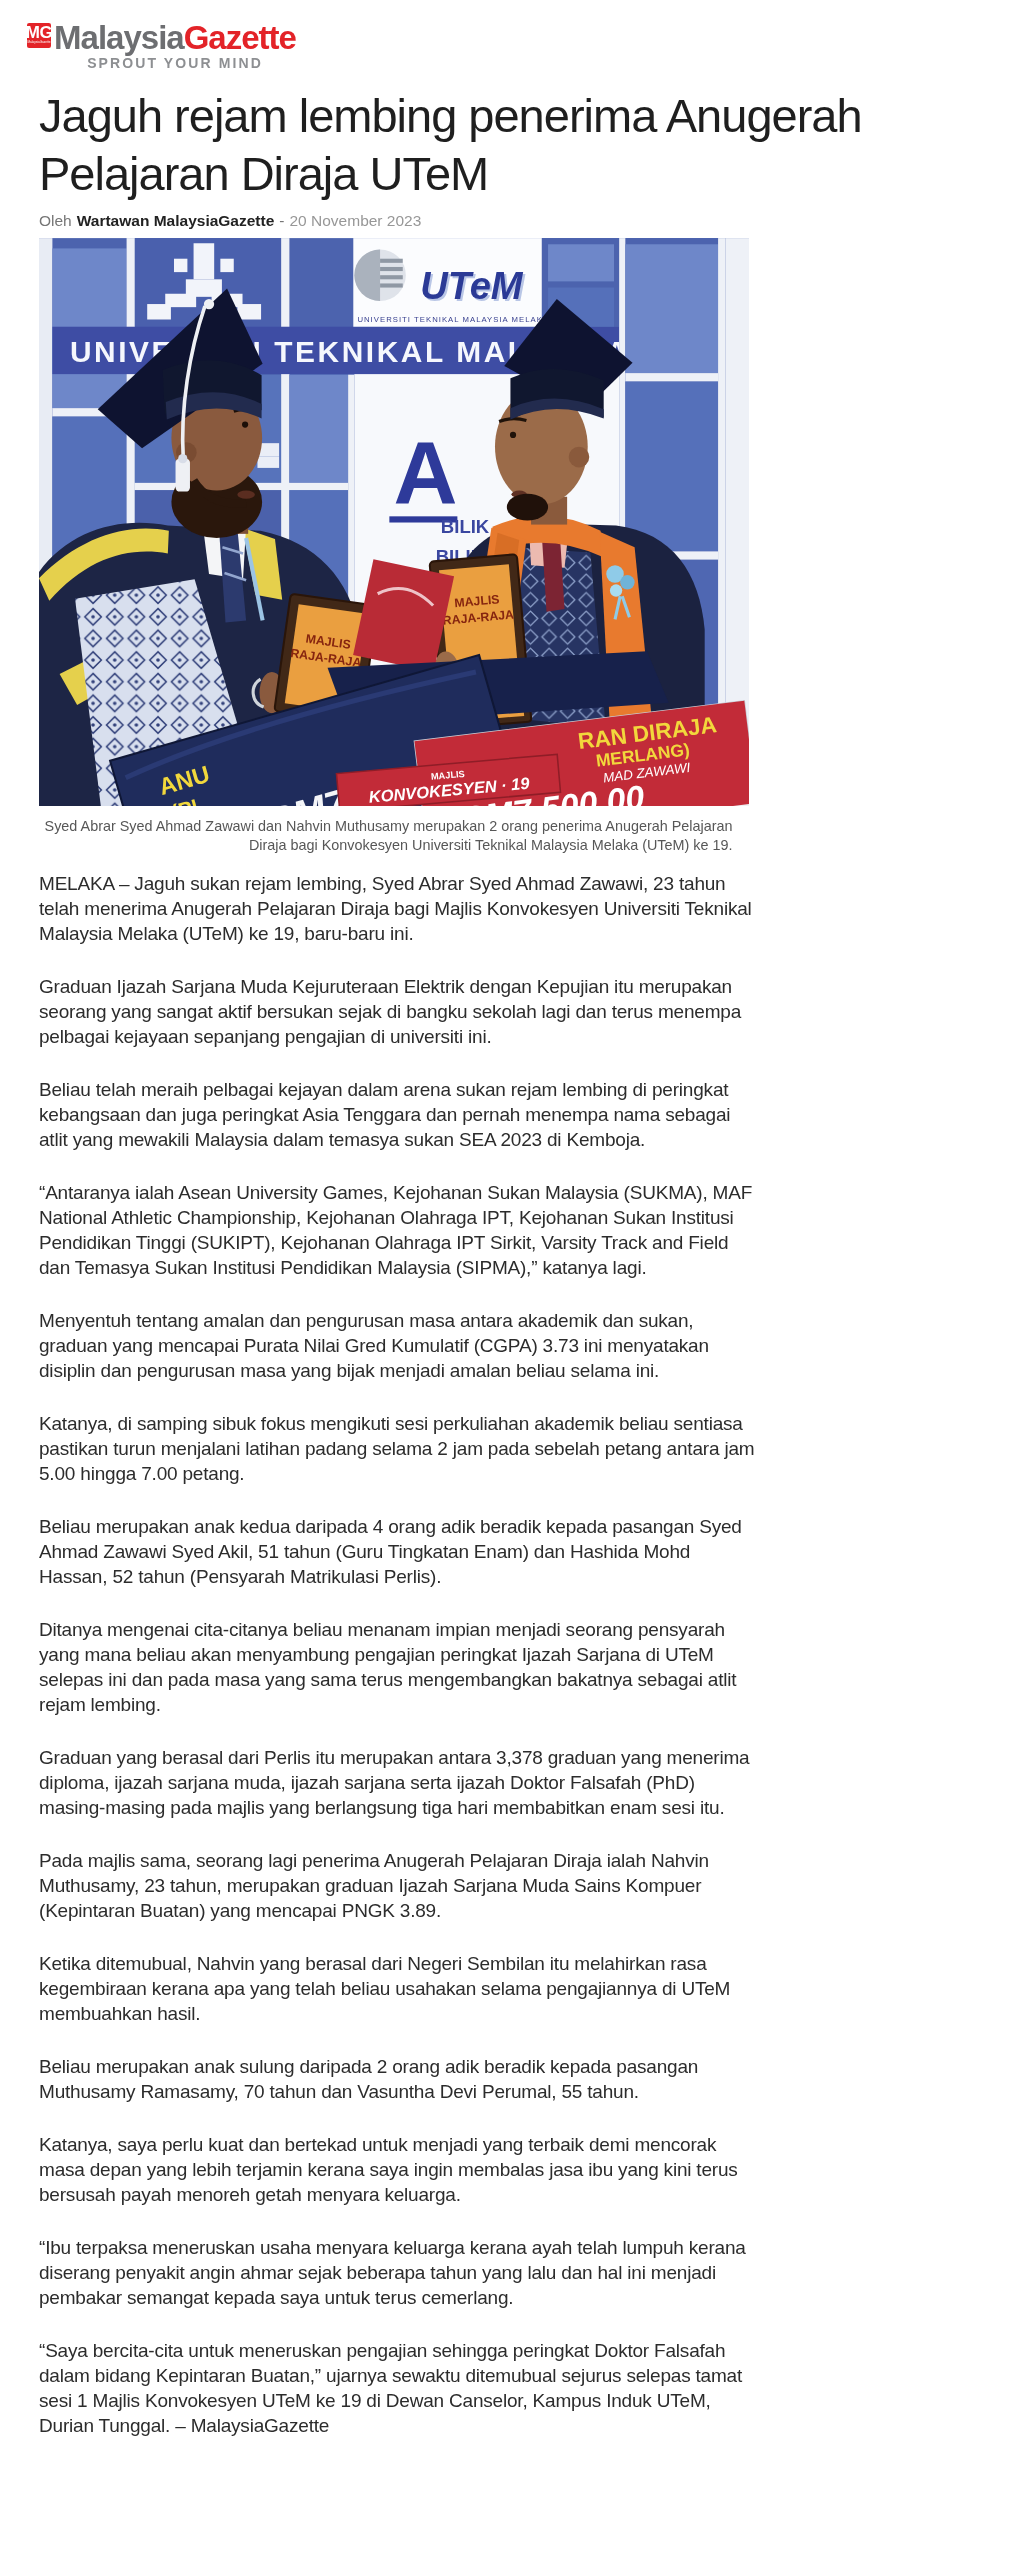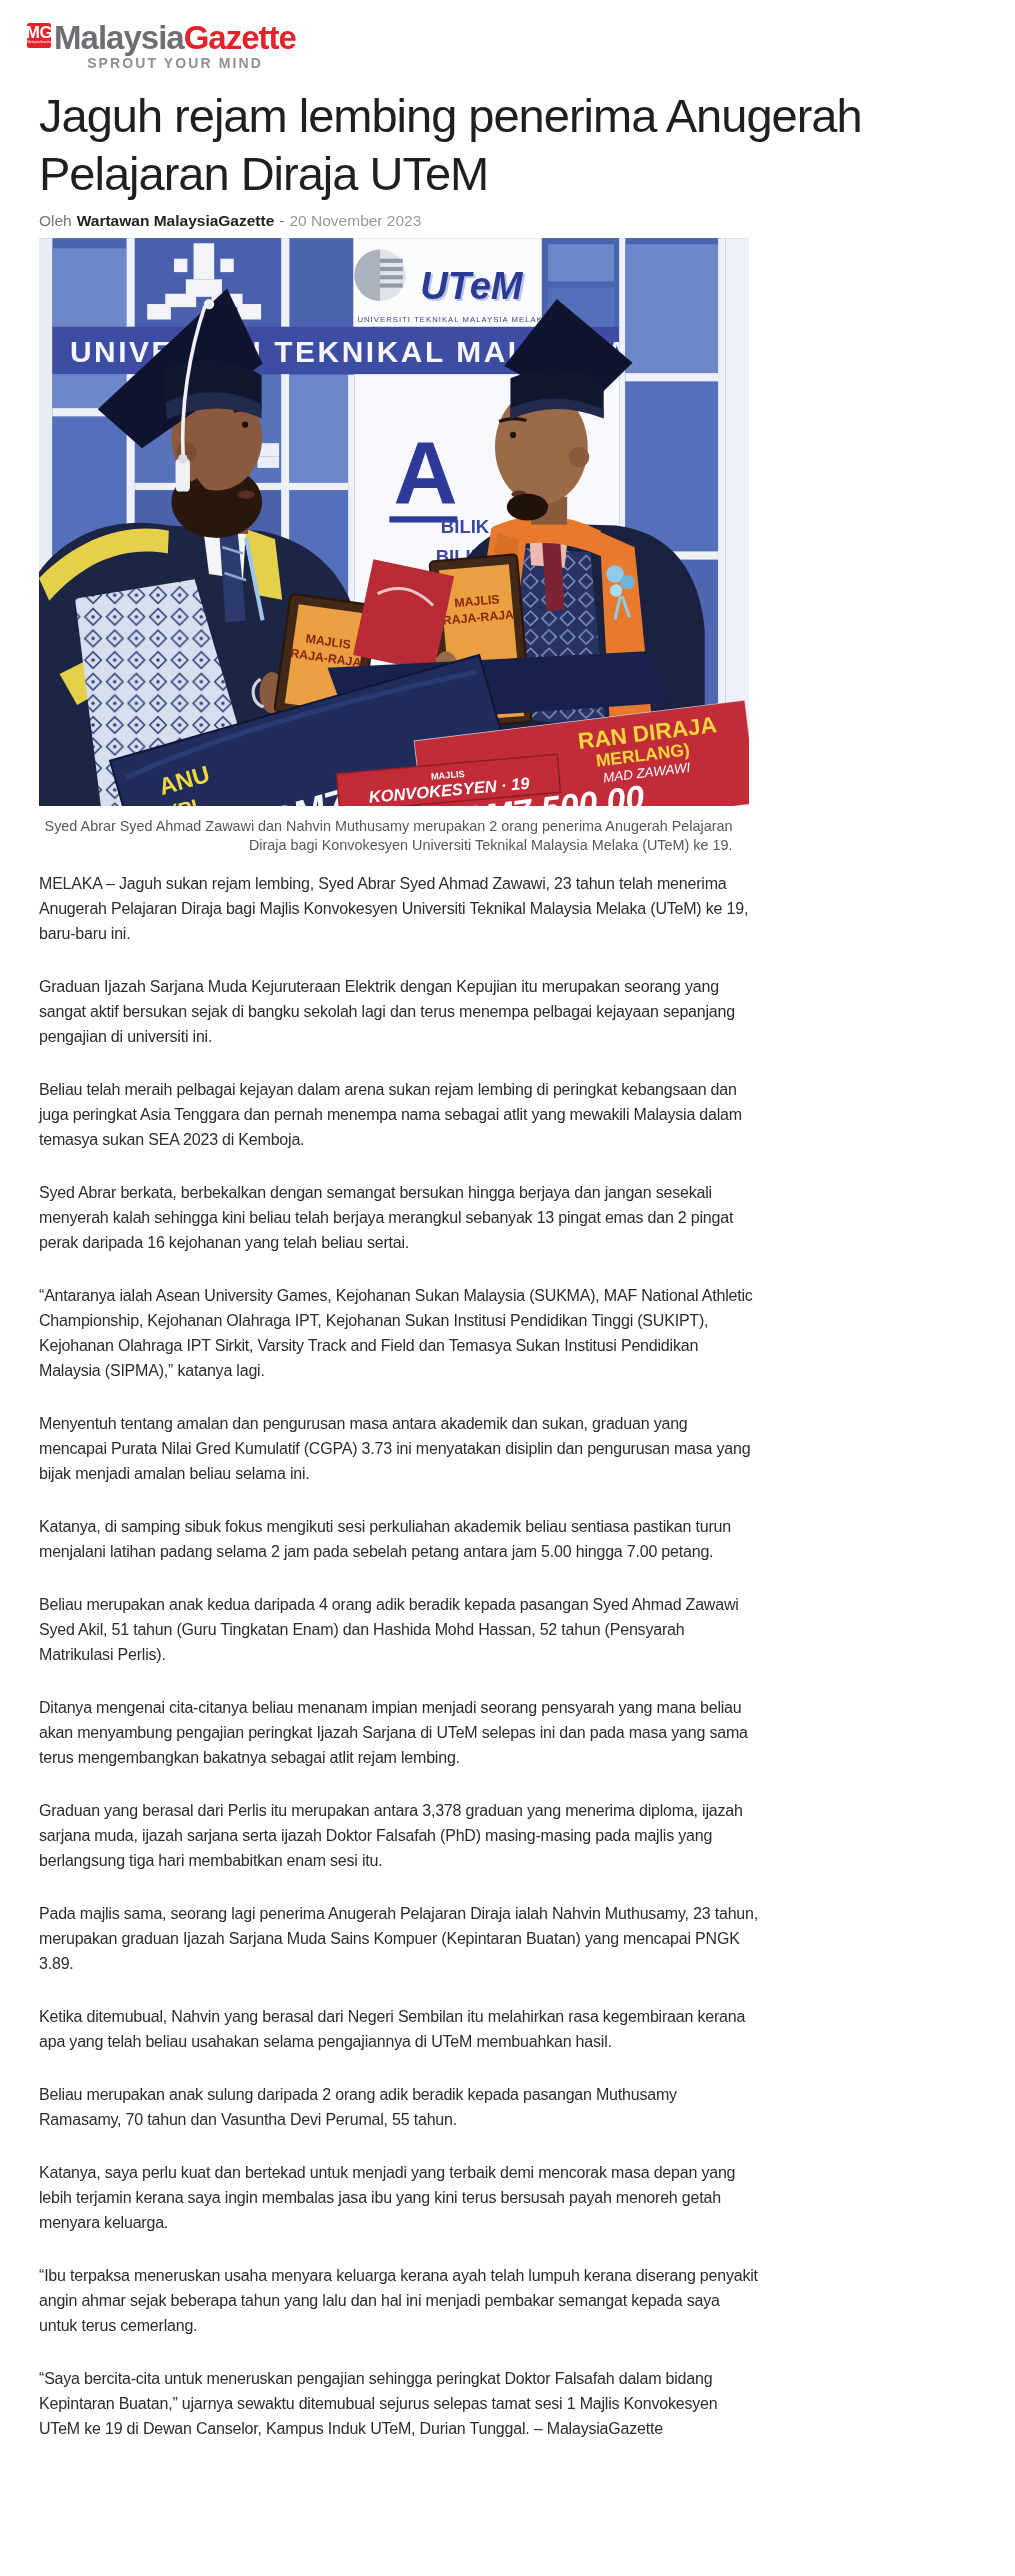--- a/index.html
+++ b/index.html
@@ -25,21 +25,21 @@
   .byline{margin-top:10.3px;font-size:15.5px;color:#767676;display:flex;align-items:baseline;gap:5px;}
   .byline .author{color:#222;font-weight:bold;cursor:pointer;}
   .byline .date{color:#979797;}
   
   .figure{margin:8.2px 0 0 0;width:710px;}
   .figure svg{display:block;}
   .caption{margin-top:10.3px;width:710px;box-sizing:border-box;padding-right:16.5px;
            font-size:14.4px;line-height:19.6px;color:#575757;text-align:right;}
   
   .body-text{margin-top:15.5px;width:719px;}
-  .body-text p{margin:0 0 28px 0;font-size:16px;line-height:25px;letter-spacing:-0.2px;color:#2c2c2c;}
+  .body-text p{margin:0 0 28px 0;font-size:19px;line-height:25px;letter-spacing:-0.2px;color:#2c2c2c;}
 </style>
 </head>
 <body>
 
 <div class="page">
 
   <div class="header">
     <a class="logo">
       <span class="mg-box">
         <span class="mg">MG</span>
@@ -269,21 +269,20 @@
         </g>
       </svg>
 
       <figcaption class="caption">Syed Abrar Syed Ahmad Zawawi dan Nahvin Muthusamy merupakan 2 orang penerima Anugerah Pelajaran Diraja bagi Konvokesyen Universiti Teknikal Malaysia Melaka (UTeM) ke 19.</figcaption>
     </figure>
 
     <div class="body-text">
         <p>MELAKA – Jaguh sukan rejam lembing, Syed Abrar Syed Ahmad Zawawi, 23 tahun telah menerima Anugerah Pelajaran Diraja bagi Majlis Konvokesyen Universiti Teknikal Malaysia Melaka (UTeM) ke 19, baru-baru ini.</p>
         <p>Graduan Ijazah Sarjana Muda Kejuruteraan Elektrik dengan Kepujian itu merupakan seorang yang sangat aktif bersukan sejak di bangku sekolah lagi dan terus menempa pelbagai kejayaan sepanjang pengajian di universiti ini.</p>
         <p>Beliau telah meraih pelbagai kejayan dalam arena sukan rejam lembing di peringkat kebangsaan dan juga peringkat Asia Tenggara dan pernah menempa nama sebagai atlit yang mewakili Malaysia dalam temasya sukan SEA 2023 di Kemboja.</p>
-        <p>Syed Abrar berkata, berbekalkan dengan semangat bersukan hingga berjaya dan jangan sesekali menyerah kalah sehingga kini beliau telah berjaya merangkul sebanyak 13 pingat emas dan 2 pingat perak daripada 16 kejohanan yang telah beliau sertai.</p>
         <p>“Antaranya ialah Asean University Games, Kejohanan Sukan Malaysia (SUKMA), MAF National Athletic Championship, Kejohanan Olahraga IPT, Kejohanan Sukan Institusi Pendidikan Tinggi (SUKIPT), Kejohanan Olahraga IPT Sirkit, Varsity Track and Field dan Temasya Sukan Institusi Pendidikan Malaysia (SIPMA),” katanya lagi.</p>
         <p>Menyentuh tentang amalan dan pengurusan masa antara akademik dan sukan, graduan yang mencapai Purata Nilai Gred Kumulatif (CGPA) 3.73 ini menyatakan disiplin dan pengurusan masa yang bijak menjadi amalan beliau selama ini.</p>
         <p>Katanya, di samping sibuk fokus mengikuti sesi perkuliahan akademik beliau sentiasa pastikan turun menjalani latihan padang selama 2 jam pada sebelah petang antara jam 5.00 hingga 7.00 petang.</p>
         <p>Beliau merupakan anak kedua daripada 4 orang adik beradik kepada pasangan Syed Ahmad Zawawi Syed Akil, 51 tahun (Guru Tingkatan Enam) dan Hashida Mohd Hassan, 52 tahun (Pensyarah Matrikulasi Perlis).</p>
         <p>Ditanya mengenai cita-citanya beliau menanam impian menjadi seorang pensyarah yang mana beliau akan menyambung pengajian peringkat Ijazah Sarjana di UTeM selepas ini dan pada masa yang sama terus mengembangkan bakatnya sebagai atlit rejam lembing.</p>
         <p>Graduan yang berasal dari Perlis itu merupakan antara 3,378 graduan yang menerima diploma, ijazah sarjana muda, ijazah sarjana serta ijazah Doktor Falsafah (PhD) masing-masing pada majlis yang berlangsung tiga hari membabitkan enam sesi itu.</p>
         <p>Pada majlis sama, seorang lagi penerima Anugerah Pelajaran Diraja ialah Nahvin Muthusamy, 23 tahun, merupakan graduan Ijazah Sarjana Muda Sains Kompuer (Kepintaran Buatan) yang mencapai PNGK 3.89.</p>
         <p>Ketika ditemubual, Nahvin yang berasal dari Negeri Sembilan itu melahirkan rasa kegembiraan kerana apa yang telah beliau usahakan selama pengajiannya di UTeM membuahkan hasil.</p>
         <p>Beliau merupakan anak sulung daripada 2 orang adik beradik kepada pasangan Muthusamy Ramasamy, 70 tahun dan Vasuntha Devi Perumal, 55 tahun.</p>
         <p>Katanya, saya perlu kuat dan bertekad untuk menjadi yang terbaik demi mencorak masa depan yang lebih terjamin kerana saya ingin membalas jasa ibu yang kini terus bersusah payah menoreh getah menyara keluarga.</p>

